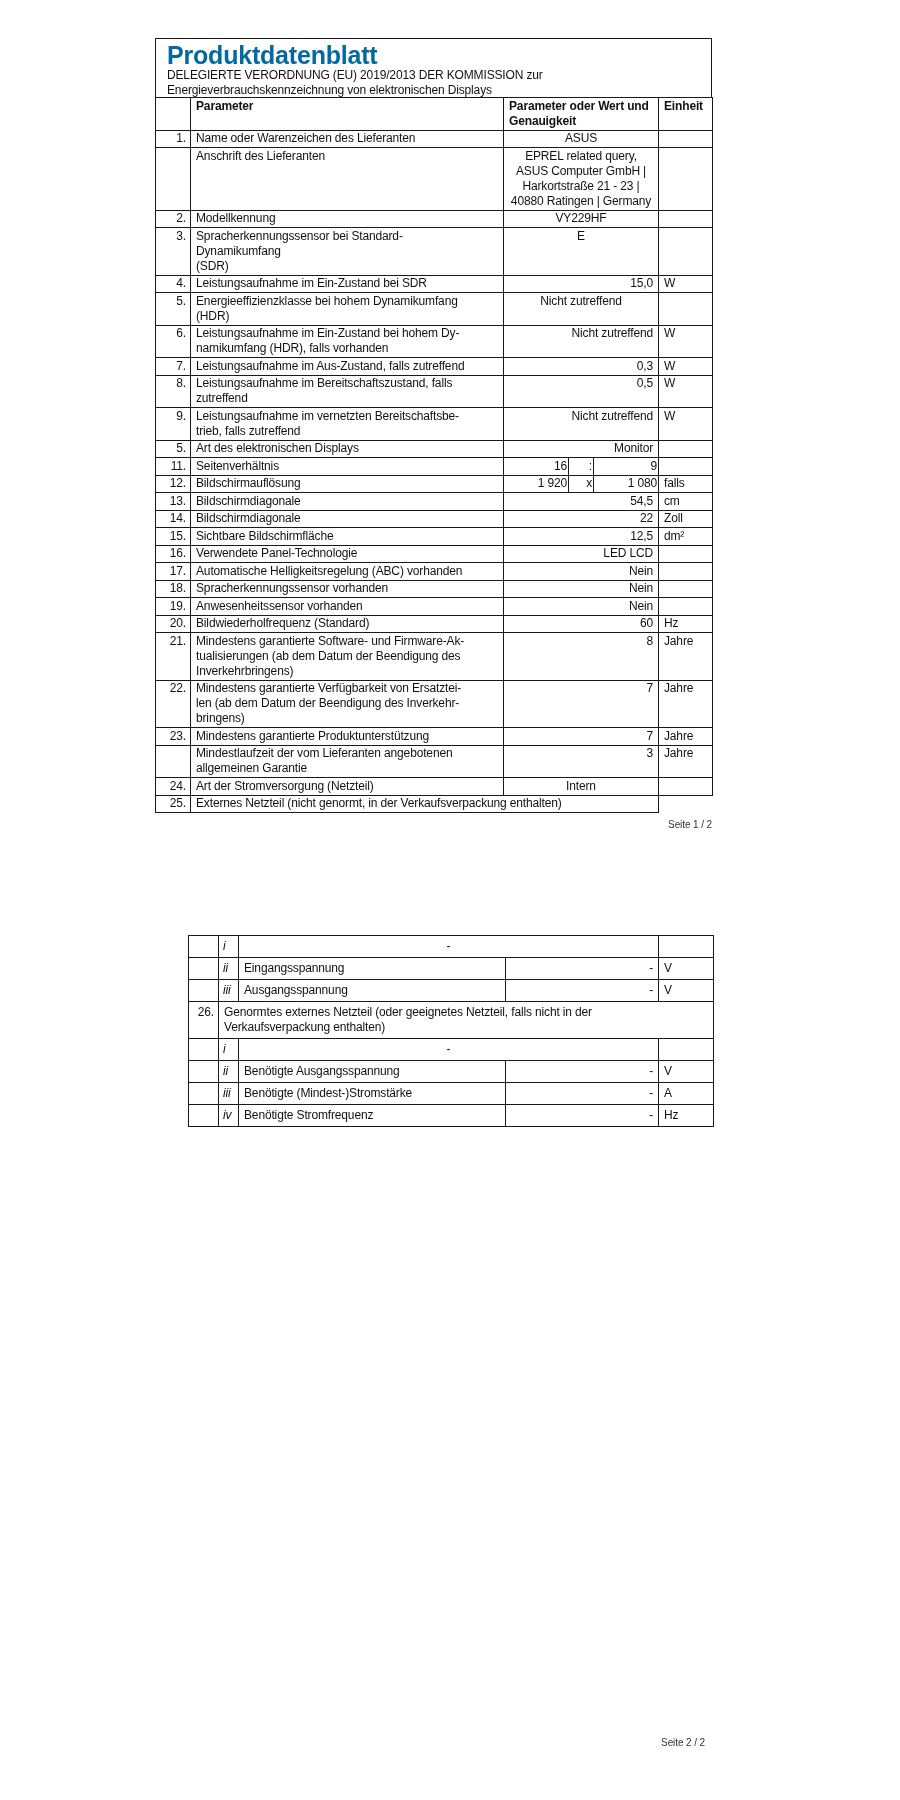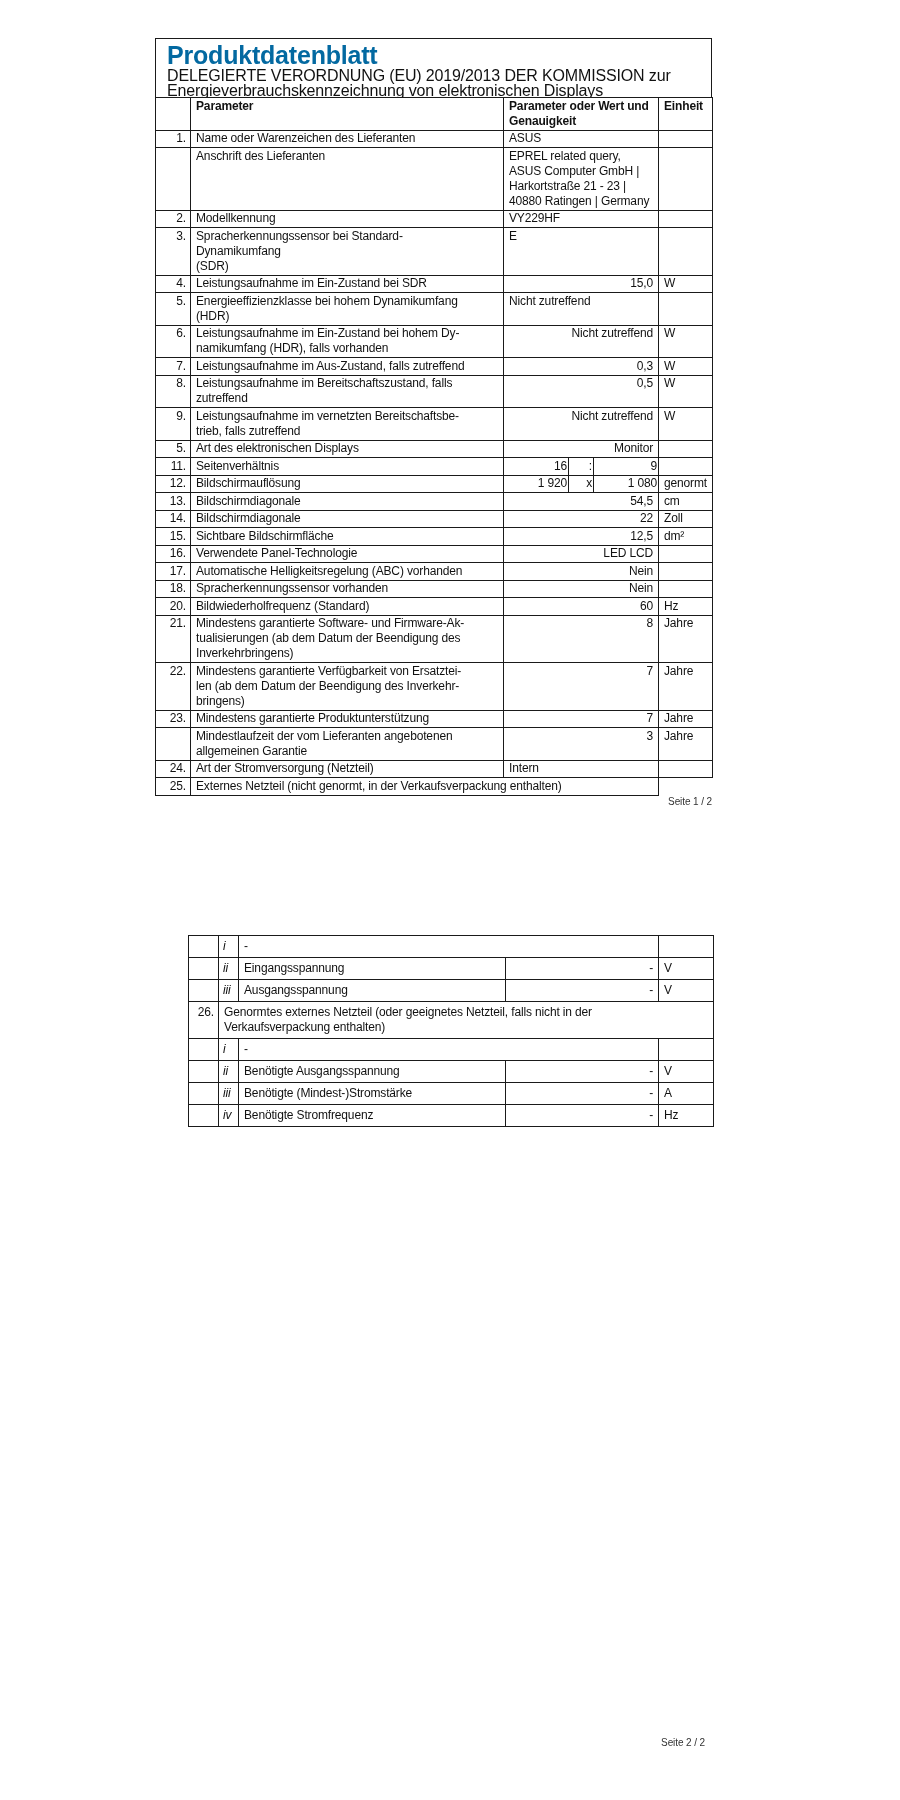--- a/index.html
+++ b/index.html
@@ -9,45 +9,45 @@
     -webkit-font-smoothing:antialiased;
   }
   .sheet1{position:absolute;left:155px;top:38px;width:557px;}
   .sheet2{position:absolute;left:188px;top:935px;width:525px;}
 
   .title-box{
     border:1.5px solid #1a1a1a;border-bottom:none;box-sizing:border-box;
     height:59px;overflow:hidden;padding:3px 8px 0 11px;
   }
   .doc-title{font-size:25px;font-weight:bold;line-height:26px;letter-spacing:-0.2px;}
-  .doc-subtitle{font-size:16px;line-height:15px;color:#111;letter-spacing:-0.15px;}
+  .doc-subtitle{font-size:12px;line-height:15px;color:#111;letter-spacing:-0.15px;}
 
   table{border-collapse:collapse;table-layout:fixed;}
   #t1{width:557px;}
   #t2{width:525px;}
   td{
     border:1.5px solid #1a1a1a;vertical-align:top;
     font-size:12px;line-height:15px;letter-spacing:-0.15px;
     padding:0.5px 5px 1px 5px;white-space:pre-line;word-wrap:break-word;
     overflow:hidden;
   }
   #t2 td{padding-top:3px;padding-bottom:3px;}
   td.num{text-align:right;padding-right:4px;padding-left:2px;}
   td.sub{font-style:italic;padding-left:4px;padding-right:2px;}
   td.param{padding-right:19px;}
   td.right{text-align:right;}
-  td.left{text-align:left;}
+  td.left{text-align:center;}
   td.tcell{text-align:right;padding-left:1px;padding-right:1px;}
   td.unit{padding-left:5px;}
   td.hdr{font-weight:bold;}
   .pg-footer{
     font-size:10px;line-height:12px;color:#333;text-align:right;
     letter-spacing:-0.1px;
   }
-  .footer1{width:557px;}
+  .footer1{margin-top:6px;width:557px;}
   .footer2{position:absolute;left:180px;top:1737px;width:525px;}
 </style>
 </head>
 <body>
 
 <div class="sheet1">
   <div class="title-box">
     <div class="doc-title" style="color: #0369a1;">Produktdatenblatt</div>
     <div class="doc-subtitle">DELEGIERTE VERORDNUNG (EU) 2019/2013 DER KOMMISSION zur</div>
     <div class="doc-subtitle">Energieverbrauchskennzeichnung von elektronischen Displays</div>
@@ -152,21 +152,21 @@
           <td class="tcell">:</td>
           <td class="tcell">9</td>
           <td class="unit"></td>
         </tr>
         <tr>
           <td class="num">12.</td>
           <td class="param">Bildschirmauflösung</td>
           <td class="tcell">1 920</td>
           <td class="tcell">x</td>
           <td class="tcell">1 080</td>
-          <td class="unit">genormt</td>
+          <td class="unit">falls</td>
         </tr>
         <tr>
           <td class="num">13.</td>
           <td class="param">Bildschirmdiagonale</td>
           <td class="val right" colspan="3">54,5</td>
           <td class="unit">cm</td>
         </tr>
         <tr>
           <td class="num">14.</td>
           <td class="param">Bildschirmdiagonale</td>
@@ -187,20 +187,26 @@
         </tr>
         <tr>
           <td class="num">17.</td>
           <td class="param">Automatische Helligkeitsregelung (ABC) vorhanden</td>
           <td class="val right" colspan="3">Nein</td>
           <td class="unit"></td>
         </tr>
         <tr>
           <td class="num">18.</td>
           <td class="param">Spracherkennungssensor vorhanden</td>
+          <td class="val right" colspan="3">Nein</td>
+          <td class="unit"></td>
+        </tr>
+        <tr>
+          <td class="num">19.</td>
+          <td class="param">Anwesenheitssensor vorhanden</td>
           <td class="val right" colspan="3">Nein</td>
           <td class="unit"></td>
         </tr>
         <tr>
           <td class="num">20.</td>
           <td class="param">Bildwiederholfrequenz (Standard)</td>
           <td class="val right" colspan="3">60</td>
           <td class="unit">Hz</td>
         </tr>
         <tr>

